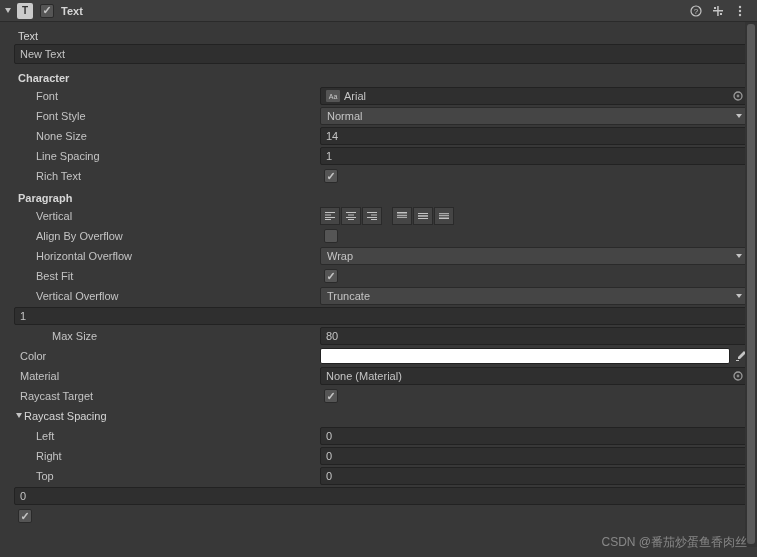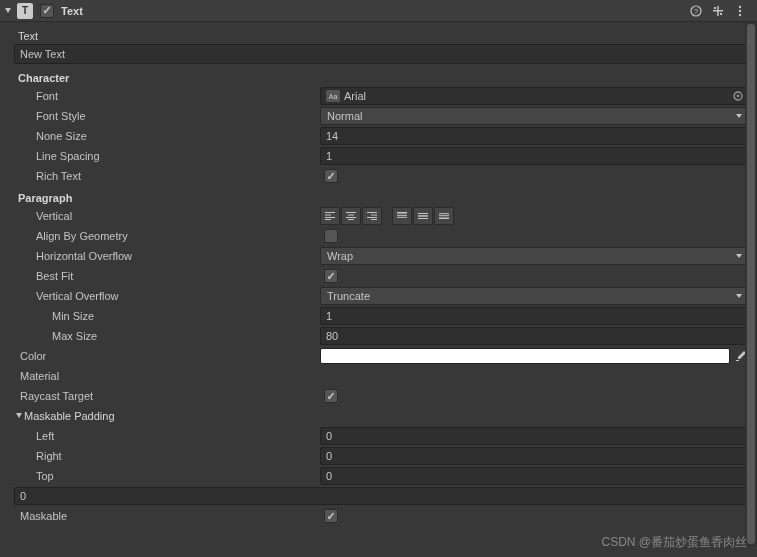--- a/index.html
+++ b/index.html
@@ -190,21 +190,21 @@
                 <rect x="0" y="1.2" width="10" height="1"></rect>
                 <rect x="0" y="3.2" width="10" height="1"></rect>
                 <rect x="0" y="5.5" width="10" height="1.5"></rect>
               </svg>
             </div>
         </div>
       </div>
     </div>
 
     <div class="row">
-      <div class="row-label">Align By Geometry</div>
+      <div class="row-label">Align By Overflow</div>
       <div class="row-ctrl">
           <div class="checkbox"></div>
         </div>
     </div>
 
     <div class="row">
       <div class="row-label">Horizontal Overflow</div>
       <div class="row-ctrl">
         <div class="dropdown">
           <div class="val">Wrap</div>
@@ -232,21 +232,20 @@
           <div class="dropdown-arrow">
               <svg width="8" height="6" viewBox="0 0 8 6" fill="#c4c4c4">
                 <path d="M1 1 L7 1 L4 5 Z"></path>
               </svg>
             </div>
         </div>
       </div>
     </div>
 
     <div class="row">
-      <div class="row-label l2" style="padding-left:38px">Min Size</div>
       <div class="row-ctrl">
           <input class="input-field" value="1" style="">
         </div>
     </div>
 
     <div class="row">
       <div class="row-label l2" style="padding-left:38px">Max Size</div>
       <div class="row-ctrl">
           <input class="input-field" value="80" style="">
         </div>
@@ -260,36 +259,47 @@
           <svg width="12" height="12" viewBox="0 0 12 12" fill="#c4c4c4">
               <path d="M9 1 L11 3 L5 9 L3 9 L3 7 Z"></path>
               <rect x="1" y="10" width="3" height="1"></rect>
             </svg>
         </div>
       </div>
     </div>
 
     <div class="row">
       <div class="row-label" style="padding-left:6px">Material</div>
+      <div class="row-ctrl">
+        <div class="object-field">
+          <div class="val">None (Material)</div>
+          <div class="object-picker">
+            <svg width="10" height="10" viewBox="0 0 10 10">
+                <circle cx="5" cy="5" r="4" fill="none" stroke="#999" stroke-width="1.3"></circle>
+                <circle cx="5" cy="5" r="1.4"></circle>
+              </svg>
+          </div>
+        </div>
+      </div>
     </div>
 
     <div class="row">
       <div class="row-label" style="padding-left:6px">Raycast Target</div>
       <div class="row-ctrl">
           <div class="checkbox checked"></div>
         </div>
     </div>
 
     <div class="foldrow" style="padding-left:0">
       <div class="foldout-sm">
         <svg width="8" height="8" viewBox="0 0 8 8" fill="#c4c4c4">
             <path d="M1 1 L7 1 L4 6 Z"></path>
           </svg>
       </div>
-      <div class="lbl">Maskable Padding</div>
+      <div class="lbl">Raycast Spacing</div>
     </div>
 
     <div class="row">
       <div class="row-label">Left</div>
       <div class="row-ctrl">
           <input class="input-field" value="0" style="">
         </div>
     </div>
     <div class="row">
       <div class="row-label">Right</div>
@@ -303,21 +313,20 @@
           <input class="input-field" value="0" style="">
         </div>
     </div>
     <div class="row">
       <div class="row-ctrl">
           <input class="input-field" value="0" style="">
         </div>
     </div>
 
     <div class="row">
-      <div class="row-label" style="padding-left:6px">Maskable</div>
       <div class="row-ctrl">
           <div class="checkbox checked"></div>
         </div>
     </div>
   </div>
 </div>
 
 <div class="scrollbar">
   <div class="scrollbar-thumb"></div>
 </div>

